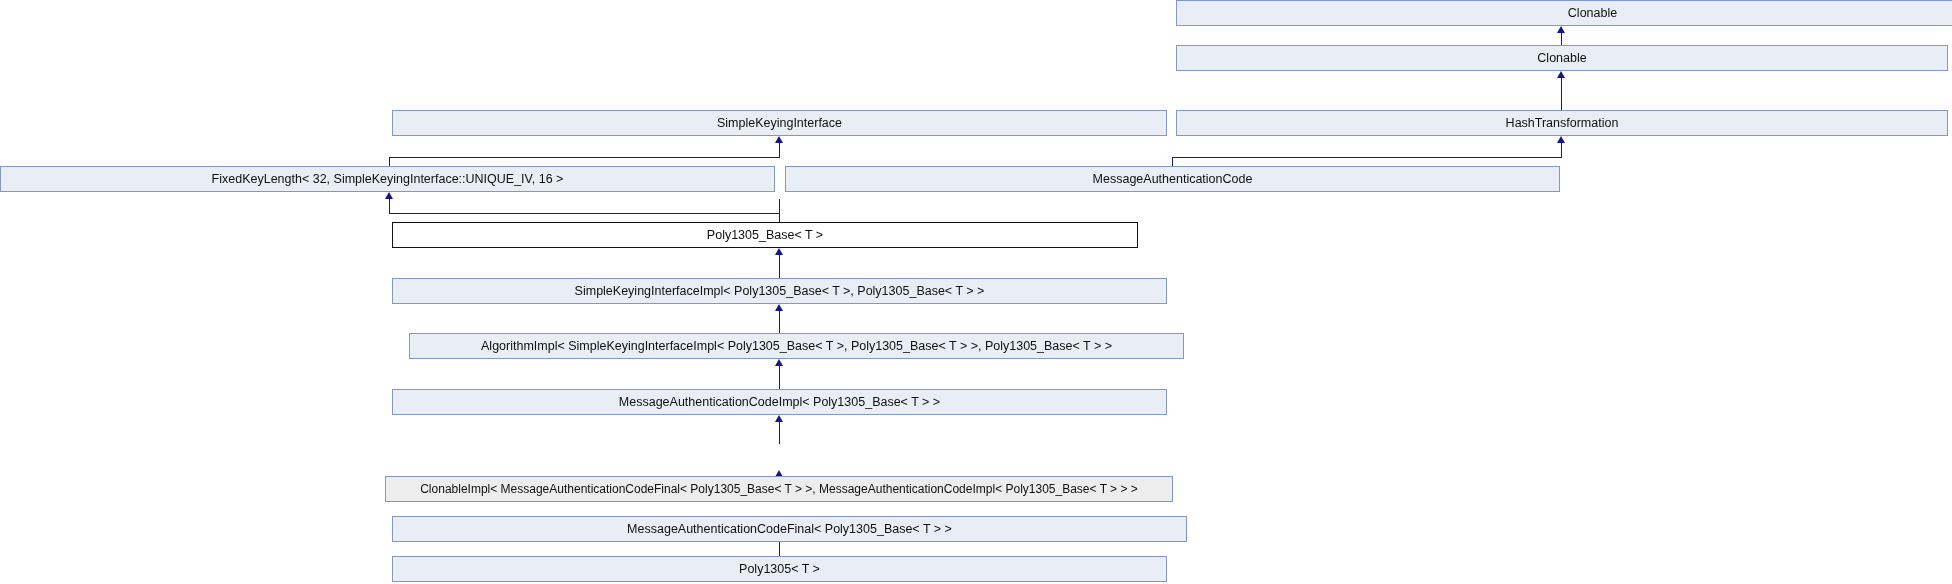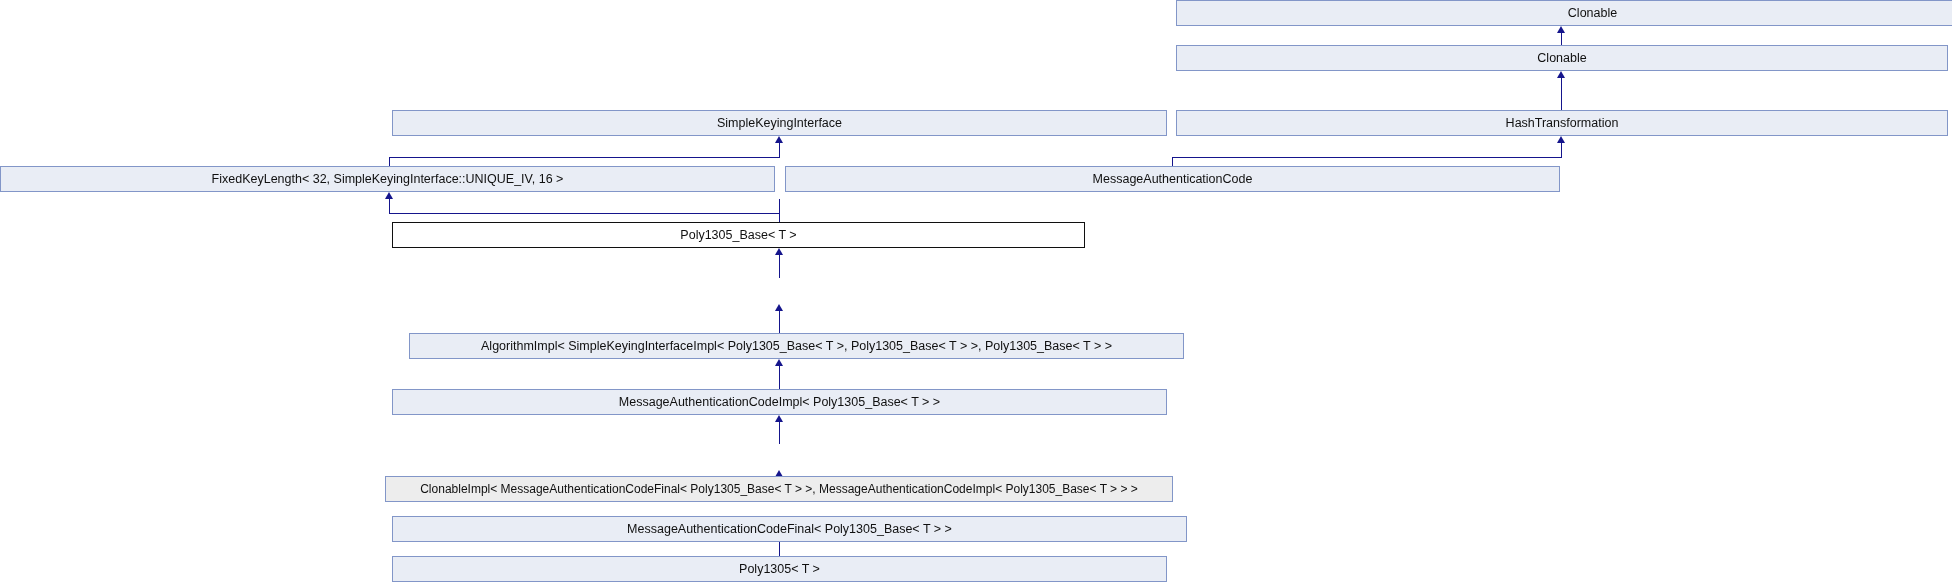--- a/index.html
+++ b/index.html
@@ -104,24 +104,27 @@
   </div>
 
   <div class="node" style="left:0px;top:166px;width:775px;">
     <span class="label">FixedKeyLength&lt; 32, SimpleKeyingInterface::UNIQUE_IV, 16 &gt;</span>
   </div>
 
   <div class="node" style="left:785px;top:166px;width:775px;">
     <span class="label">MessageAuthenticationCode</span>
   </div>
 
-  <div class="node current" style="left:392px;top:222px;width:693px;">
+  <div class="node current" style="left:392px;top:222px;width:746px;">
     <span class="label">Poly1305_Base&lt; T &gt;</span>
   </div>
 
+  <div class="node" style="left:392px;top:278px;width:775px;">
+    <span class="label">SimpleKeyingInterfaceImpl&lt; Poly1305_Base&lt; T &gt;, Poly1305_Base&lt; T &gt; &gt;</span>
+  </div>
 
   <div class="node" style="left:409px;top:333px;width:775px;">
     <span class="label">AlgorithmImpl&lt; SimpleKeyingInterfaceImpl&lt; Poly1305_Base&lt; T &gt;, Poly1305_Base&lt; T &gt; &gt;, Poly1305_Base&lt; T &gt; &gt;</span>
   </div>
 
   <div class="node" style="left:392px;top:389px;width:775px;">
     <span class="label">MessageAuthenticationCodeImpl&lt; Poly1305_Base&lt; T &gt; &gt;</span>
   </div>
 
   <div class="node grey" style="left:385px;top:444px;width:788px;font-size:12px;margin-top:32px;">

